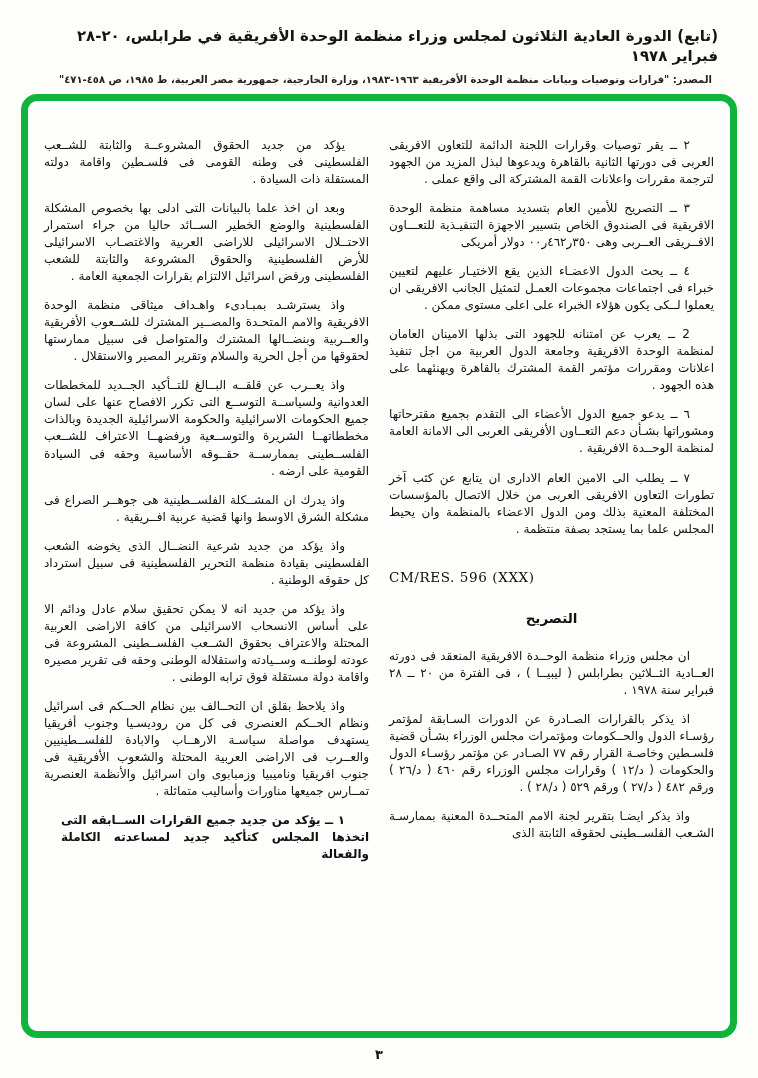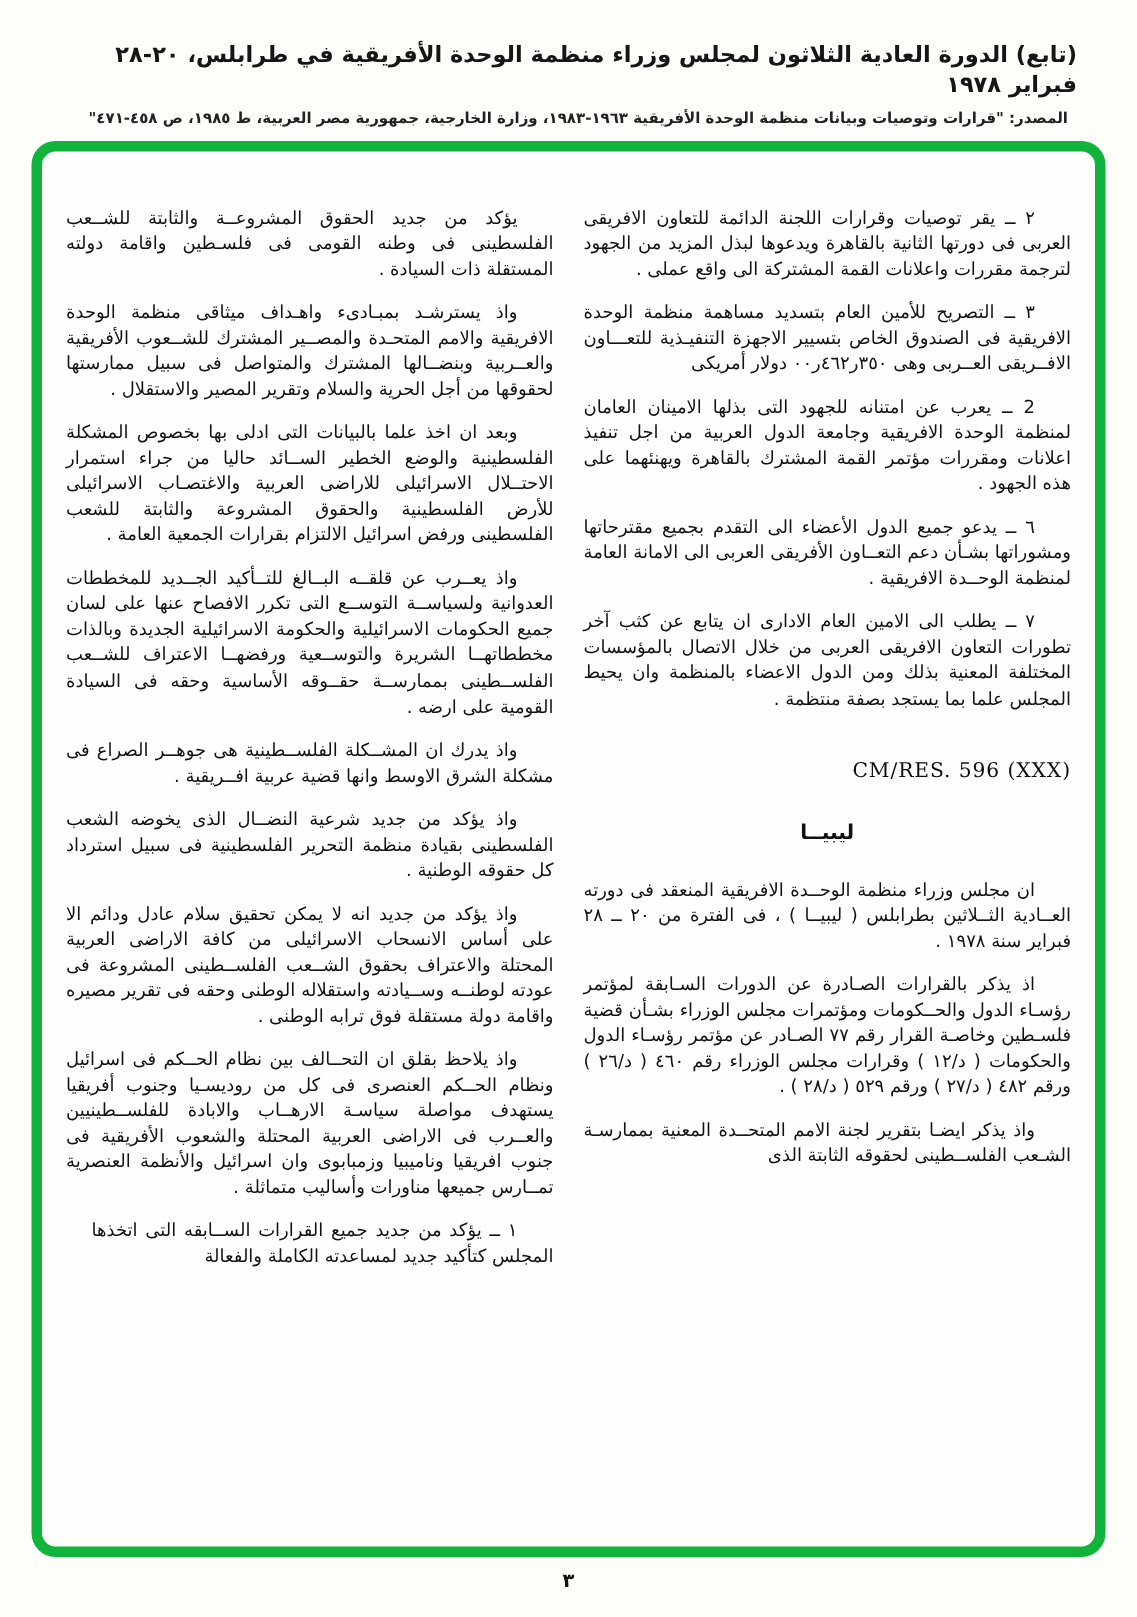--- a/index.html
+++ b/index.html
@@ -33,23 +33,23 @@
   }
   .col {
     flex:1 1 0;
     direction:rtl;
     text-align:justify;
     font-size:12px;
     line-height:1.42;
     color:#111;
   }
   .col .para { margin:12px 0 12px 0; text-indent:24px; }
-  .col .para-bold { margin:0 0 12px 17px; text-indent:24px; font-weight:normal; }
+  .col .para-bold { margin:0 0 12px 17px; text-indent:24px; font-weight:bold; }
   .col .code-line {
-    direction:ltr; text-align:right; text-indent:0;
+    direction:ltr; text-align:left; text-indent:0;
     margin:30px 0 22px 0;
     font-family:"DejaVu Serif", serif;
     font-size:13.5px; letter-spacing:0.6px; color:#0d0d0d;
   }
   .col .doc-heading {
     text-align:center; font-weight:bold; text-indent:0;
     margin:0 0 20px 0; font-size:13.5px;
   }
   .page-number {
     position:absolute; bottom:16px; left:0; right:0;
@@ -61,33 +61,34 @@
 
 <header class="page-header">
   <div class="header-title">(تابع) الدورة العادية الثلاثون لمجلس وزراء منظمة الوحدة الأفريقية في طرابلس، ٢٠-٢٨ فبراير ١٩٧٨</div>
   <div class="header-source">المصدر: "قرارات وتوصيات وبيانات منظمة الوحدة الأفريقية ١٩٦٣-١٩٨٣، وزارة الخارجية، جمهورية مصر العربية، ط ١٩٨٥، ص ٤٥٨-٤٧١"</div>
 </header>
 
 <main class="doc-frame" style="border-color: rgb(16, 180, 60);">
   <section class="col">
     <p class="para">٢ ــ يقر توصيات وقرارات اللجنة الدائمة للتعاون الافريقى العربى فى دورتها الثانية بالقاهرة ويدعوها لبذل المزيد من الجهود لترجمة مقررات واعلانات القمة المشتركة الى واقع عملى .</p>
     <p class="para">٣ ــ التصريح للأمين العام بتسديد مساهمة منظمة الوحدة الافريقية فى الصندوق الخاص بتسيير الاجهزة التنفيـذية للتعـــاون الافــريقى العــربى وهى ٣٥٠ر٤٦٢ر٠٠ دولار أمريكى</p>
+    <p class="para">٤ ــ يحث الدول الاعضـاء الذين يقع الاختيـار عليهم لتعيين خبراء فى اجتماعات مجموعات العمـل لتمثيل الجانب الافريقى ان يعملوا لــكى يكون هؤلاء الخبراء على اعلى مستوى ممكن .</p>
     <p class="para">2 ــ يعرب عن امتنانه للجهود التى بذلها الامينان العامان لمنظمة الوحدة الافريقية وجامعة الدول العربية من اجل تنفيذ اعلانات ومقررات مؤتمر القمة المشترك بالقاهرة ويهنئهما على هذه الجهود .</p>
     <p class="para">٦ ــ يدعو جميع الدول الأعضاء الى التقدم بجميع مقترحاتها ومشوراتها بشـأن دعم التعــاون الأفريقى العربى الى الامانة العامة لمنظمة الوحــدة الافريقية .</p>
     <p class="para">٧ ــ يطلب الى الامين العام الادارى ان يتابع عن كثب آخر تطورات التعاون الافريقى العربى من خلال الاتصال بالمؤسسات المختلفة المعنية بذلك ومن الدول الاعضاء بالمنظمة وان يحيط المجلس علما بما يستجد بصفة منتظمة .</p>
     <p class="code-line">CM/RES. 596 (XXX)</p>
-    <p class="doc-heading">ليبيــا</p>
+    <p class="doc-heading">التصريح</p>
     <p class="para">ان مجلس وزراء منظمة الوحــدة الافريقية المنعقد فى دورته العــادية الثــلاثين بطرابلس ( ليبيــا ) ، فى الفترة من ٢٠ ــ ٢٨ فبراير سنة ١٩٧٨ .</p>
     <p class="para">اذ يذكر بالقرارات الصـادرة عن الدورات السـابقة لمؤتمر رؤسـاء الدول والحــكومات ومؤتمرات مجلس الوزراء بشـأن قضية فلسـطين وخاصـة القرار رقم ٧٧ الصـادر عن مؤتمر رؤسـاء الدول والحكومات ( د/١٢ ) وقرارات مجلس الوزراء رقم ٤٦٠ ( د/٢٦ ) ورقم ٤٨٢ ( د/٢٧ ) ورقم ٥٢٩ ( د/٢٨ ) .</p>
     <p class="para">واذ يذكر ايضـا بتقرير لجنة الامم المتحــدة المعنية بممارسـة الشـعب الفلســطينى لحقوقه الثابتة الذى</p>
   </section>
   <section class="col">
     <p class="para">يؤكد من جديد الحقوق المشروعــة والثابتة للشــعب الفلسطينى فى وطنه القومى فى فلسـطين واقامة دولته المستقلة ذات السيادة .</p>
+    <p class="para">وبعد ان اخذ علما بالبيانات التى ادلى بها بخصوص المشكلة الفلسطينية والوضع الخطير الســائد حاليا من جراء استمرار الاحتــلال الاسرائيلى للاراضى العربية والاغتصـاب الاسرائيلى للأرض الفلسطينية والحقوق المشروعة والثابتة للشعب الفلسطينى ورفض اسرائيل الالتزام بقرارات الجمعية العامة .</p>
     <p class="para">واذ يسترشـد بمبـادىء واهـداف ميثاقى منظمة الوحدة الافريقية والامم المتحـدة والمصــير المشترك للشــعوب الأفريقية والعــربية وبنضــالها المشترك والمتواصل فى سبيل ممارستها لحقوقها من أجل الحرية والسلام وتقرير المصير والاستقلال .</p>
-    <p class="para">وبعد ان اخذ علما بالبيانات التى ادلى بها بخصوص المشكلة الفلسطينية والوضع الخطير الســائد حاليا من جراء استمرار الاحتــلال الاسرائيلى للاراضى العربية والاغتصـاب الاسرائيلى للأرض الفلسطينية والحقوق المشروعة والثابتة للشعب الفلسطينى ورفض اسرائيل الالتزام بقرارات الجمعية العامة .</p>
     <p class="para">واذ يعــرب عن قلقــه البــالغ للتــأكيد الجــديد للمخططات العدوانية ولسياســة التوســع التى تكرر الافصاح عنها على لسان جميع الحكومات الاسرائيلية والحكومة الاسرائيلية الجديدة وبالذات مخططاتهــا الشريرة والتوســعية ورفضهــا الاعتراف للشــعب الفلســطينى بممارســة حقــوقه الأساسية وحقه فى السيادة القومية على ارضه .</p>
     <p class="para">واذ يدرك ان المشــكلة الفلســطينية هى جوهــر الصراع فى مشكلة الشرق الاوسط وانها قضية عربية افــريقية .</p>
     <p class="para">واذ يؤكد من جديد شرعية النضــال الذى يخوضه الشعب الفلسطينى بقيادة منظمة التحرير الفلسطينية فى سبيل استرداد كل حقوقه الوطنية .</p>
     <p class="para">واذ يؤكد من جديد انه لا يمكن تحقيق سلام عادل ودائم الا على أساس الانسحاب الاسرائيلى من كافة الاراضى العربية المحتلة والاعتراف بحقوق الشــعب الفلســطينى المشروعة فى عودته لوطنــه وســيادته واستقلاله الوطنى وحقه فى تقرير مصيره واقامة دولة مستقلة فوق ترابه الوطنى .</p>
     <p class="para">واذ يلاحظ بقلق ان التحــالف بين نظام الحــكم فى اسرائيل ونظام الحــكم العنصرى فى كل من روديسـيا وجنوب أفريقيا يستهدف مواصلة سياسـة الارهــاب والابادة للفلســطينيين والعــرب فى الاراضى العربية المحتلة والشعوب الأفريقية فى جنوب افريقيا وناميبيا وزمبابوى وان اسرائيل والأنظمة العنصرية تمــارس جميعها مناورات وأساليب متماثلة .</p>
     <p class="para-bold">١ ــ يؤكد من جديد جميع القرارات الســابقه التى اتخذها المجلس كتأكيد جديد لمساعدته الكاملة والفعالة</p>
   </section>
 </main>
 
 <div class="page-number">٣</div>

